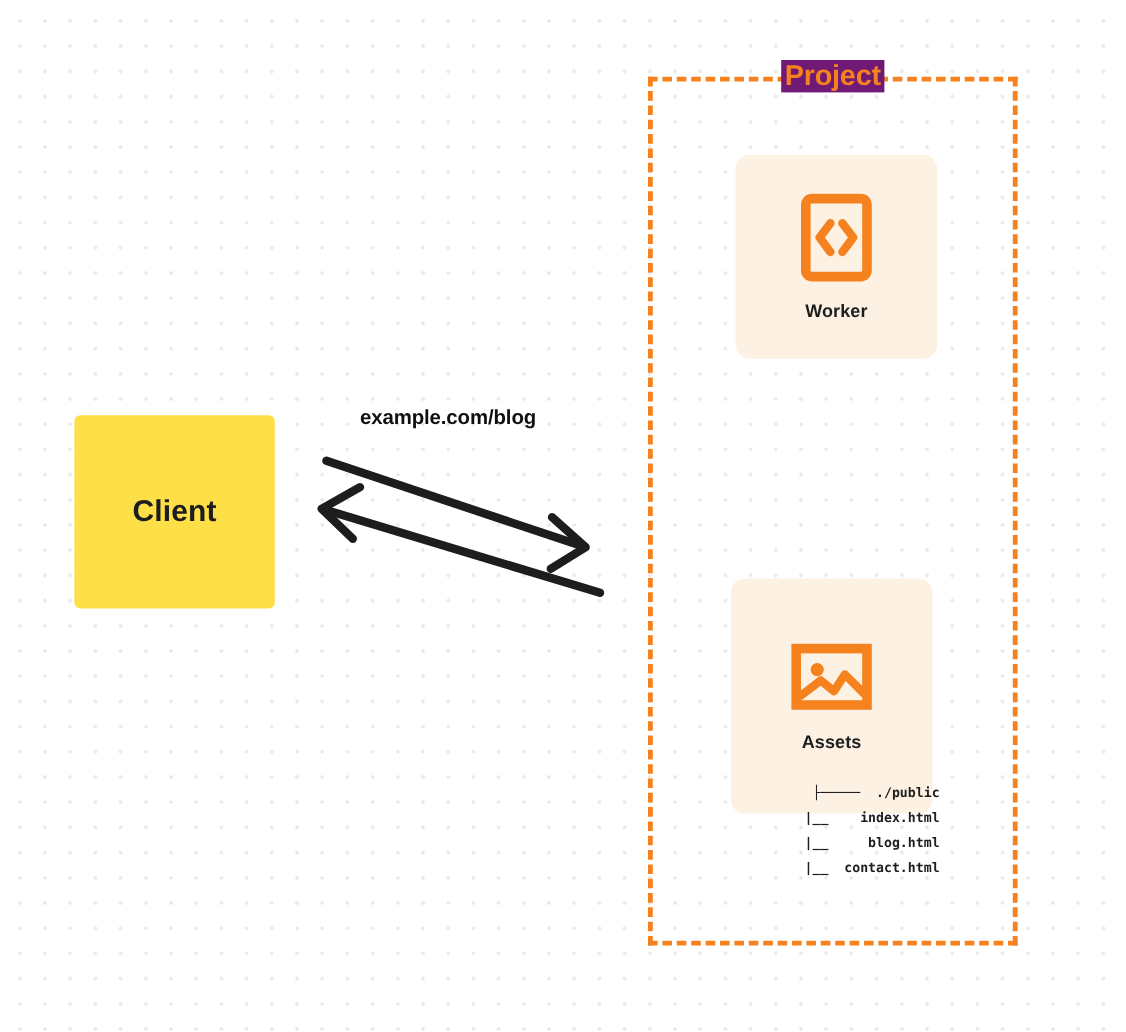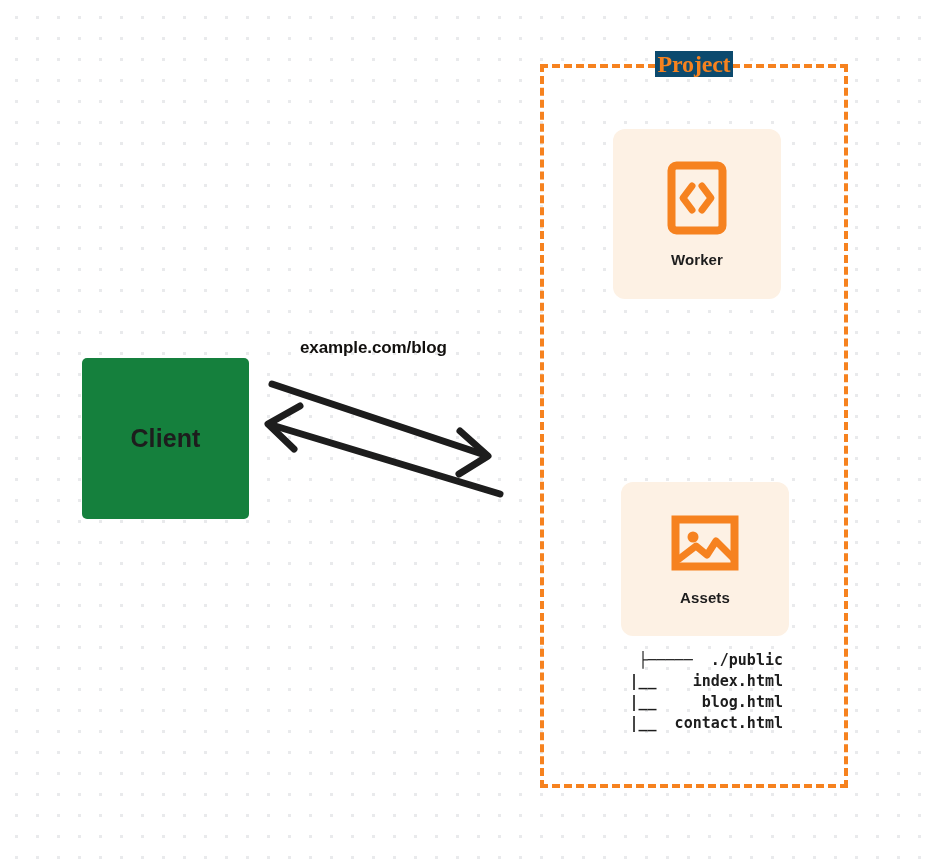--- a/index.html
+++ b/index.html
@@ -20,29 +20,28 @@
 
   .canvas {
     position: absolute;
     inset: 0;
   }
 
   
   .client-box {
     position: absolute;
     left: 62px;
-    top: 358px;
+    top: 346px;
     width: 167px;
     height: 161px;
-    background: #15803d;
+    background: #fde047;
     border-radius: 5px;
     display: flex;
     align-items: center;
     justify-content: center;
-    margin-left: 20px;
   }
   .client-label {
     font-size: 25px;
     font-weight: bold;
     color: #1d1d1d;
     letter-spacing: 0.1px;
   }
 
   
   .request-label {
@@ -82,23 +81,22 @@
     left: 540px;
     top: 50px;
     width: 308px;
     text-align: center;
     font-size: 24px;
     font-weight: bold;
     color: #f6821f;
     letter-spacing: -0.2px;
   }
   .project-title span {
-    background: #0c4a6e;
+    background: #701a75;
     padding: 0 3px;
-    font-family: Liberation Serif, serif;
   }
 
   
   .card {
     position: absolute;
     background: #fdf1e4;
     border-radius: 12px;
     display: flex;
     flex-direction: column;
     align-items: center;
@@ -107,42 +105,41 @@
   .card-worker {
     left: 613px;
     top: 129px;
     width: 168px;
     height: 170px;
   }
   .card-assets {
     left: 609px;
     top: 482px;
     width: 168px;
-    height: 154px;
-    margin-left: 12px;
+    height: 196px;
   }
   .card-icon {
     display: block;
     margin-bottom: 16px;
   }
   .card-label {
     font-size: 15px;
     font-weight: bold;
     color: #1d1d1d;
     letter-spacing: 0.1px;
   }
 
   
   .file-tree {
     position: absolute;
     left: 585px;
     top: 650px;
     width: 198px;
     font-family: "DejaVu Sans Mono", monospace;
-    font-size: 15px;
+    font-size: 11px;
     font-weight: bold;
     line-height: 21px;
     color: #1d1d1d;
     text-align: right;
     white-space: pre;
   }
 </style>
 </head>
 <body>
 

